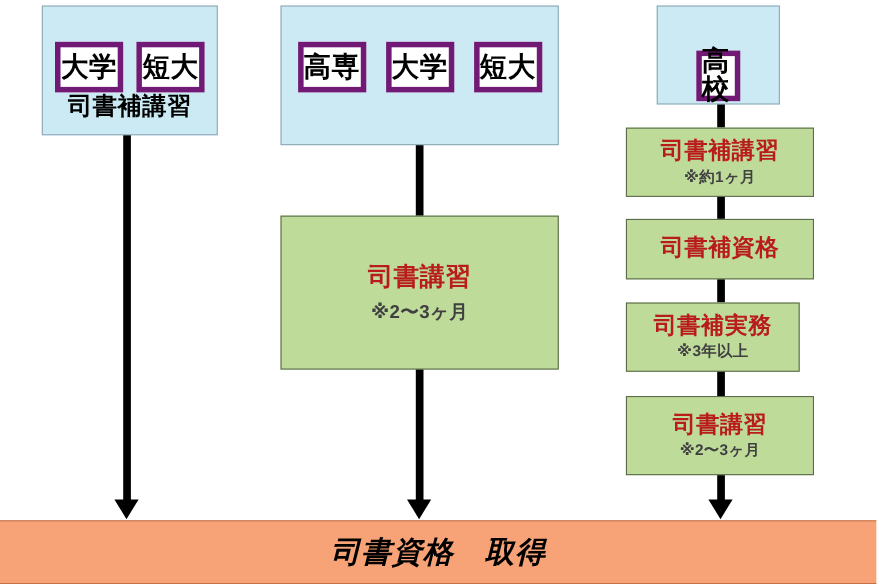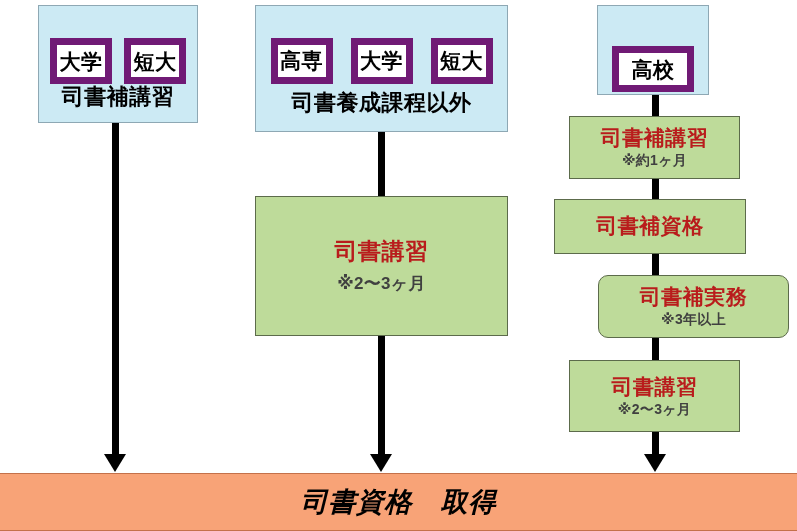--- a/index.html
+++ b/index.html
@@ -29,26 +29,26 @@
   .blue-panel .chip-row {
     position: absolute;
     left: 0;
     right: 0;
     display: flex;
     justify-content: center;
     align-items: center;
   }
   .chip {
     background: #ffffff;
-    border: 7px solid #701a75;
-    box-sizing: border-box;
-    display: flex;
-    align-items: center;
-    justify-content: center;
-    font-size: 21px;
+    border: 5px solid #701a75;
+    box-sizing: border-box;
+    display: flex;
+    align-items: center;
+    justify-content: center;
+    font-size: 25px;
     font-weight: bold;
     letter-spacing: 0.5px;
     line-height: 1;
     color: #000000;
     margin-top: 40px;
   }
   .panel-caption {
     position: absolute;
     left: 0;
     right: 0;
@@ -146,55 +146,54 @@
 
   <div class="connector" style="left:112px; top:123px; width:7px; height:333px;"></div>
   <div class="arrow-head" style="left:104px; top:454px;"></div>
 
   <div class="blue-panel" id="panel-2" style="left:255px; top:5px; width:253px; height:127px;">
     <div class="chip-row" style="top:12px; height:46px; gap:18px;font-family:Liberation Serif, serif;">
       <div class="chip" style="width:62px; height:46px;">高専</div>
       <div class="chip" style="width:62px; height:46px;">大学</div>
       <div class="chip" style="width:62px; height:46px;">短大</div>
     </div>
-    <div class="panel-caption" style="top:86px;">司書養成課程以外</div>
   </div>
 
   <div class="connector" style="left:378px; top:132px; width:7px; height:65px;"></div>
 
   <div class="green-box big" style="left:255px; top:196px; width:253px; height:140px;">
     <div class="green-title">司書講習</div>
     <div class="green-note">※2〜3ヶ月</div>
   </div>
 
   <div class="connector" style="left:378px; top:336px; width:7px; height:120px;"></div>
   <div class="arrow-head" style="left:370px; top:454px;"></div>
 
   <div class="blue-panel" id="panel-3" style="left:597px; top:5px; width:112px; height:90px;">
     <div class="chip-row" style="top:20px; height:46px; gap:0;">
-      <div class="chip" style="width:82px; height:46px;">高校</div>
+      <div class="chip" style="width:40px; height:46px;">高校</div>
     </div>
   </div>
 
   <div class="connector" style="left:652px; top:95px; width:7px; height:21px;"></div>
 
   <div class="green-box" style="left:569px; top:116px; width:171px; height:63px;">
     <div class="green-title">司書補講習</div>
     <div class="green-note">※約1ヶ月</div>
   </div>
 
   <div class="connector" style="left:652px; top:179px; width:7px; height:20px;"></div>
 
-  <div class="green-box" style="left:554px; top:199px; width:192px; height:55px;text-align:center;">
+  <div class="green-box" style="left:569px; top:199px; width:171px; height:55px;text-align:center;">
     <div class="green-title">司書補資格</div>
   </div>
 
   <div class="connector" style="left:652px; top:254px; width:7px; height:21px;"></div>
 
-  <div class="green-box" style="left:598px; top:275px; width:191px; height:63px;border-radius:10px;">
+  <div class="green-box" style="left:569px; top:275px; width:158px; height:63px;">
     <div class="green-title">司書補実務</div>
     <div class="green-note">※3年以上</div>
   </div>
 
   <div class="connector" style="left:652px; top:338px; width:7px; height:22px;"></div>
 
   <div class="green-box" style="left:569px; top:360px; width:171px; height:72px;">
     <div class="green-title">司書講習</div>
     <div class="green-note">※2〜3ヶ月</div>
   </div>

